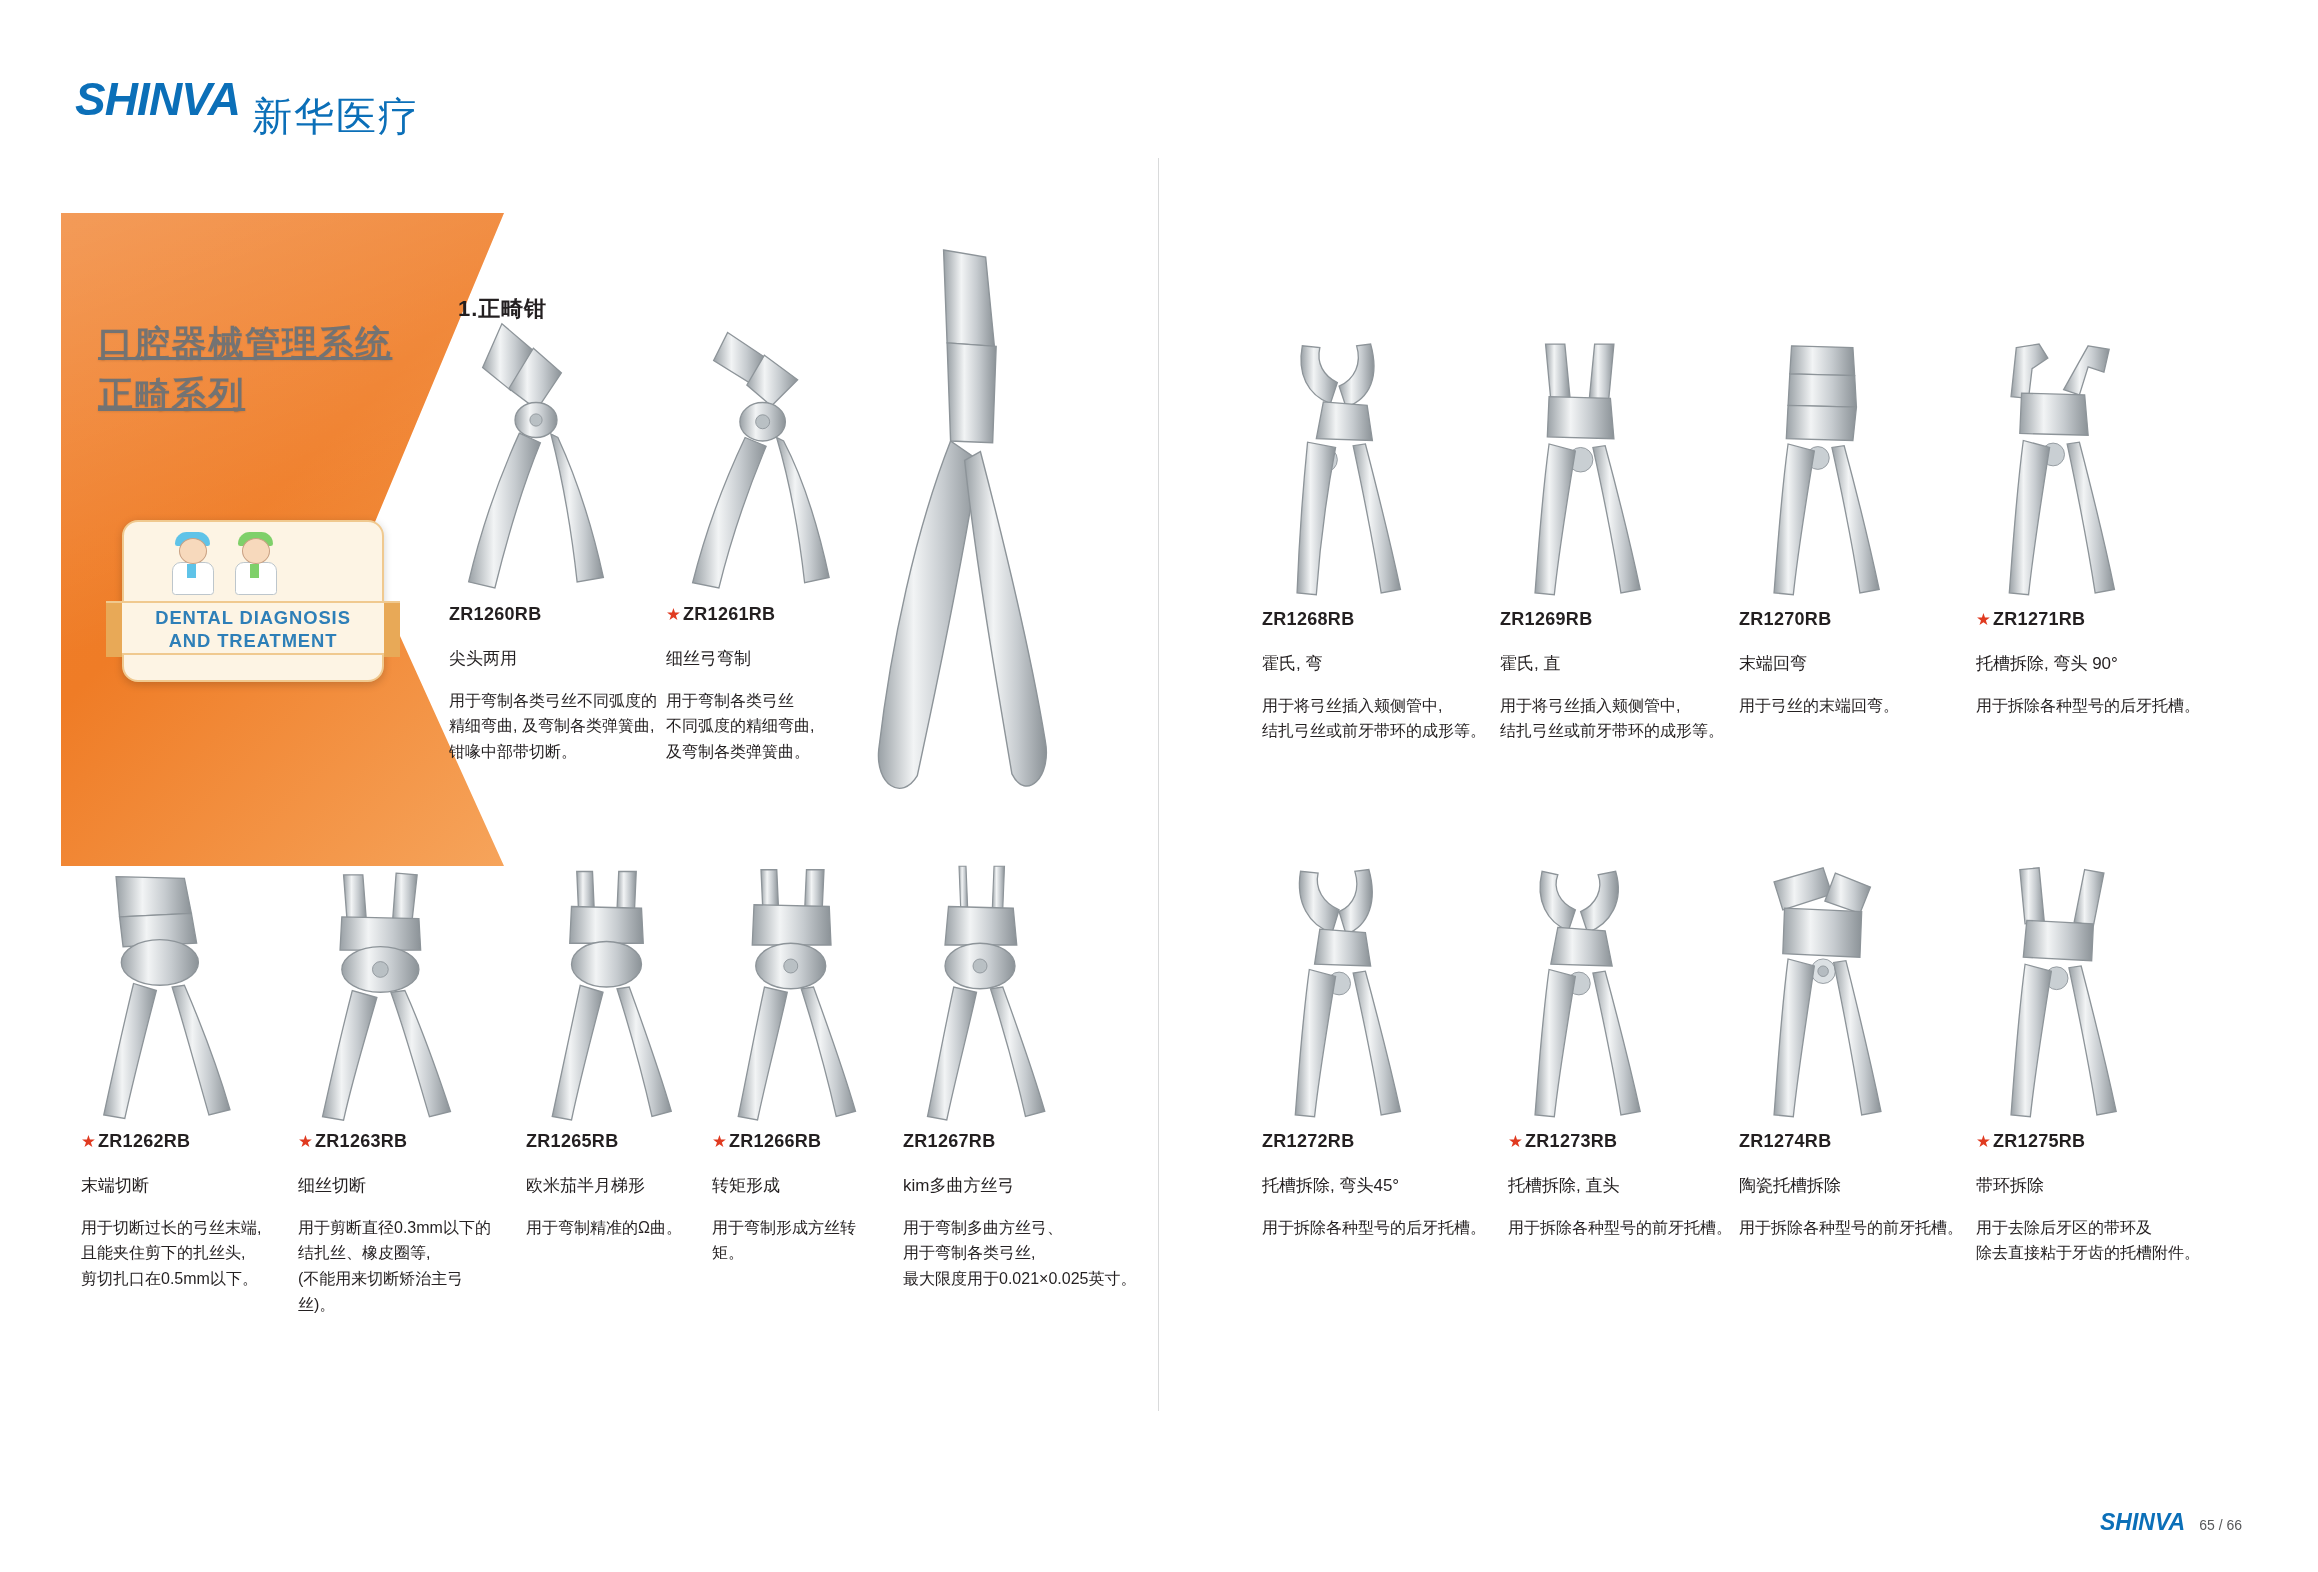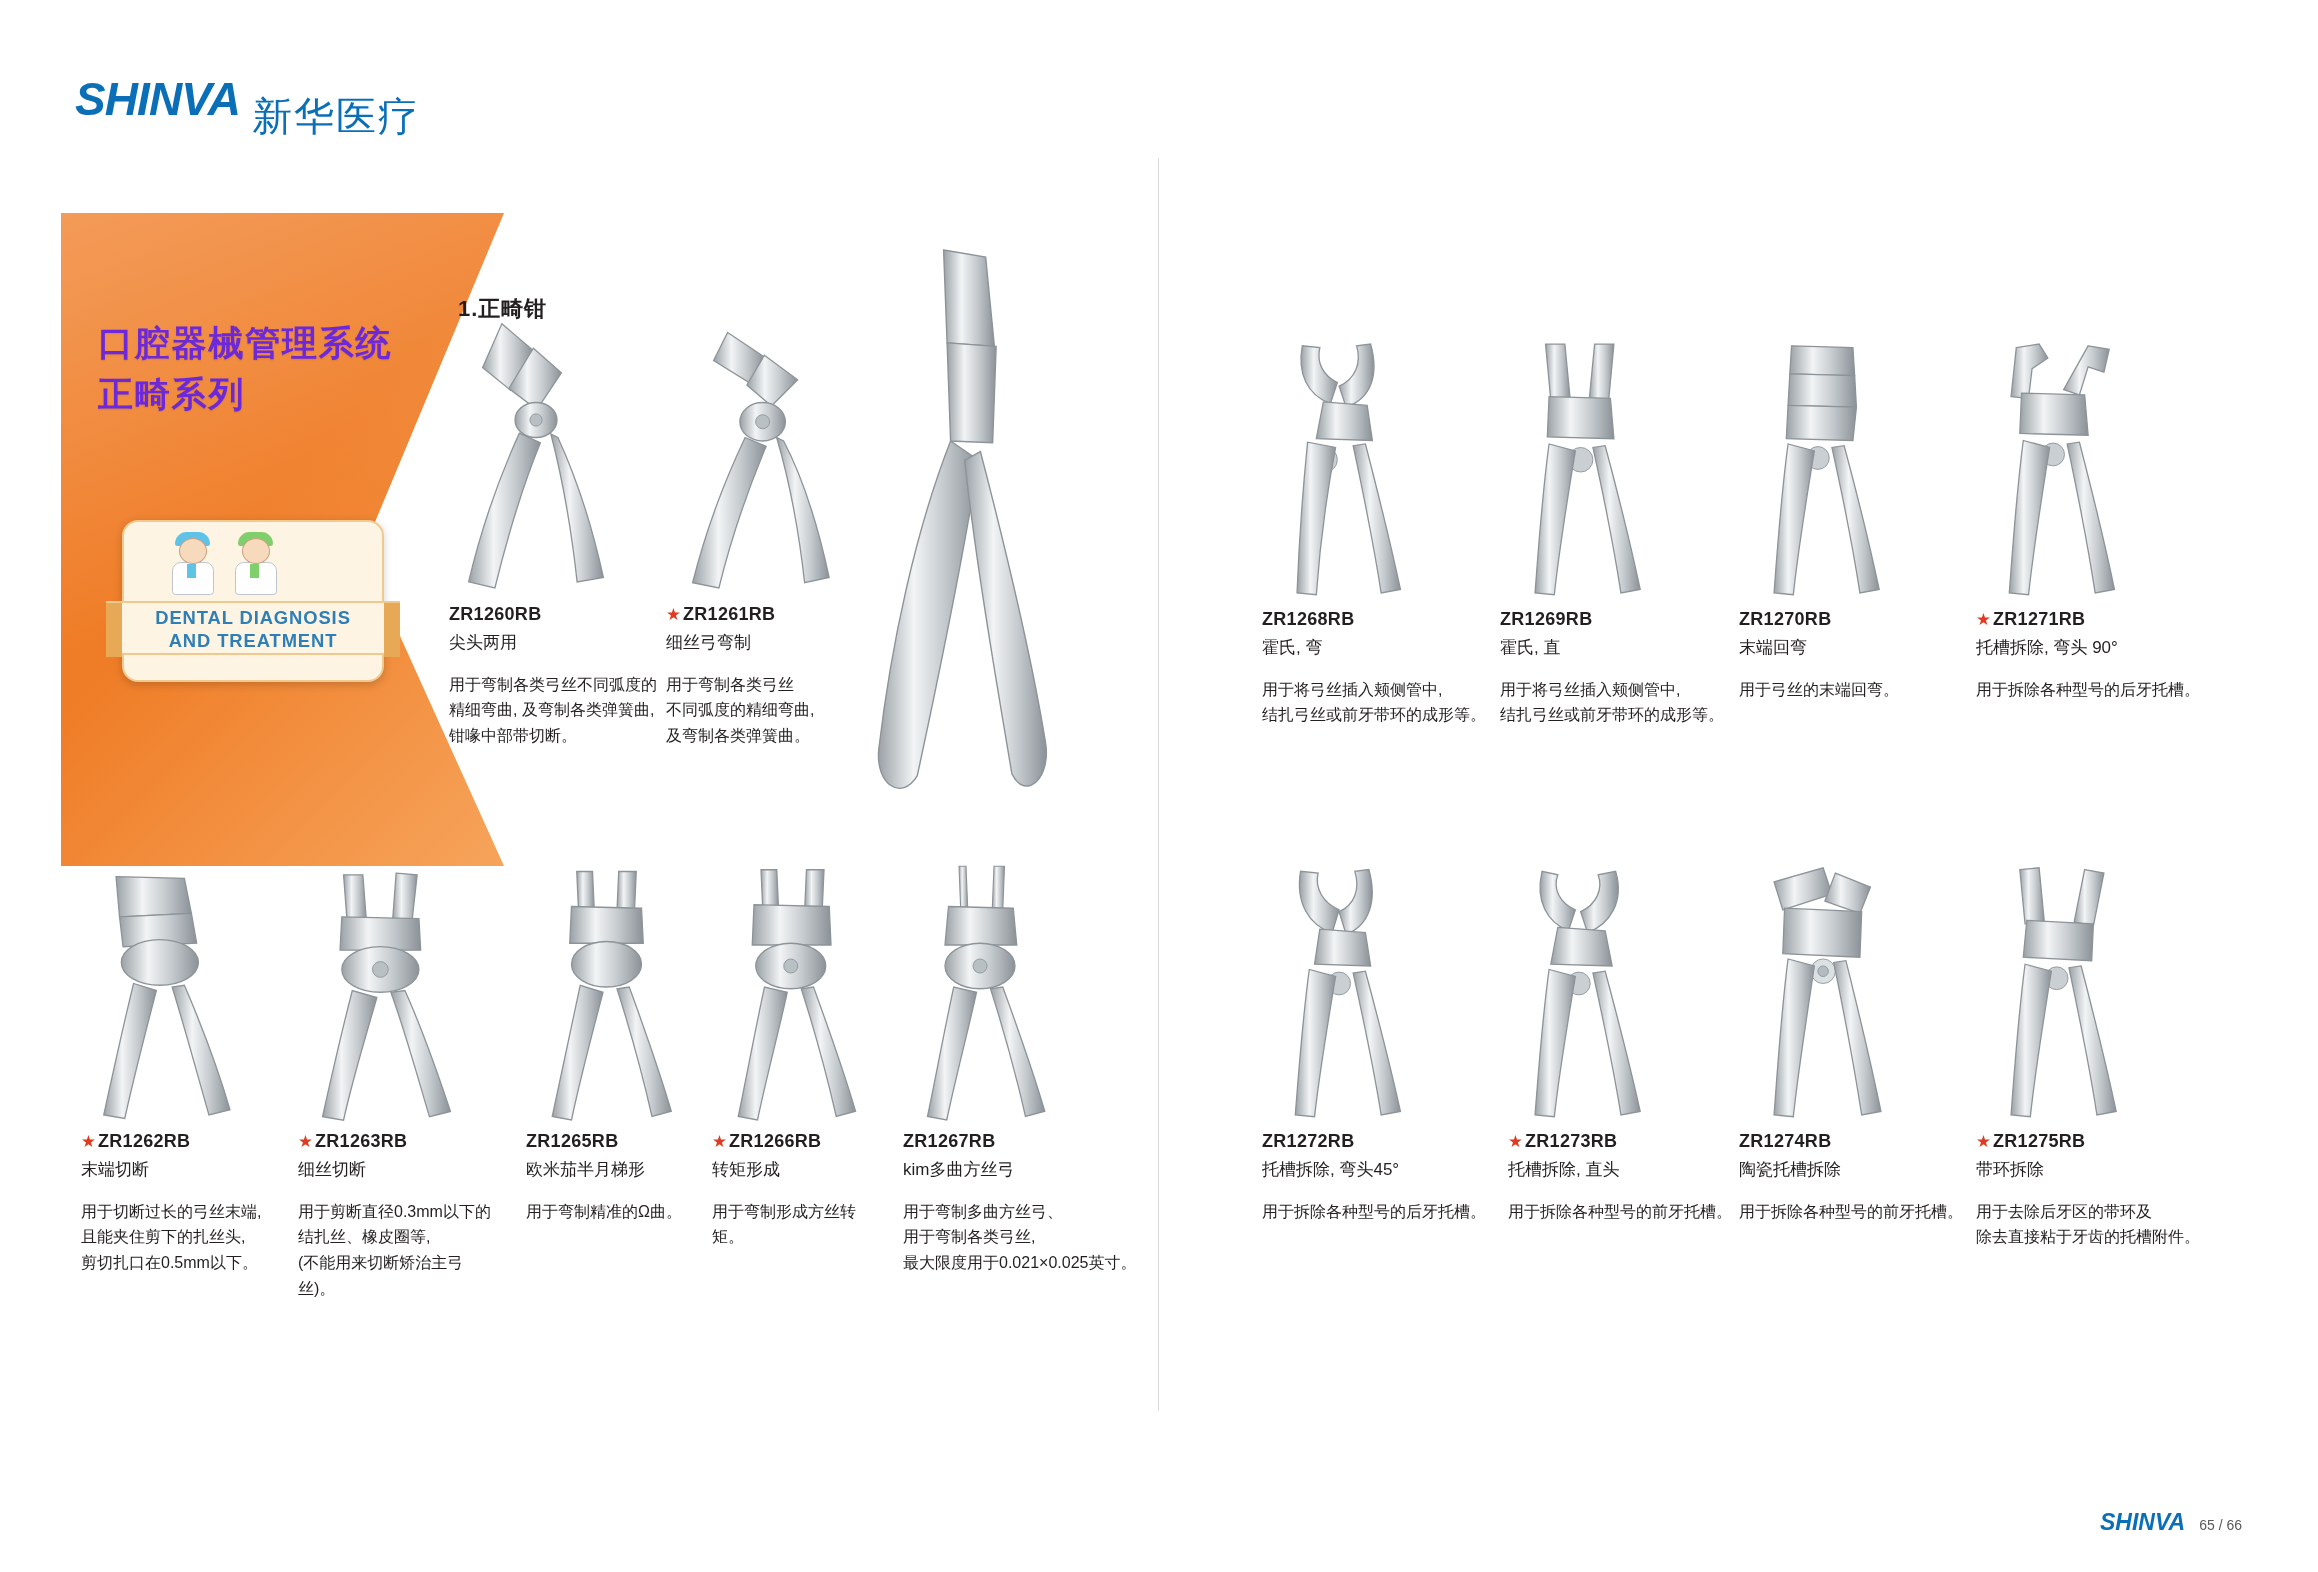--- a/index.html
+++ b/index.html
@@ -43,24 +43,25 @@
     background: linear-gradient(135deg, #f07f2a 0%, #ef7c26 45%, #f6a45b 100%);
     clip-path: polygon(0 0, 100% 0, 68% 52%, 100% 100%, 0 100%);
   }
   .banner-shape2 {
     position: absolute; left: 0; top: 0; width: 100%; height: 100%;
     background: linear-gradient(160deg, rgba(255,255,255,0.22) 0%, rgba(255,255,255,0) 55%);
     clip-path: polygon(0 0, 100% 0, 68% 52%, 100% 100%, 0 100%);
   }
   .banner-title {
     position: absolute; left: 37px; top: 105px;
-    color: #6d28d9;
+    color: #737373;
     font-size: 35px; line-height: 1.45; font-weight: bold;
     letter-spacing: 1.8px;
     text-shadow: 0 0.9px 1.8px rgba(0,0,0,0.10);
+    text-decoration: underline;
   }
   .banner-badge {
     position: absolute; left: 61px; top: 307px;
     width: 262px; height: 162px;
   }
   .badge-plate {
     position: absolute; inset: 0;
     background: #fdf4e4;
     border-radius: 16px;
     border: 2.6px solid #f0c98f;
@@ -132,21 +133,21 @@
     left: 0; top: 0;
   }
   .item .code {
     font-size: 18px; font-weight: bold; color: #231f20;
     letter-spacing: 0.3px; white-space: nowrap;
   }
   .item .code .star {
     color: #e03a20; font-size: 16.6px; margin-right: 1.8px;
   }
   .item .name {
-    font-size: 17px; color: #231f20; margin-top: 5px;
+    font-size: 17px; color: #231f20; margin-top: 21px;
     line-height: 1.5;
   }
   .item .desc {
     font-size: 16px; color: #231f20; margin-top: 16px;
     line-height: 1.62;
   }
   .item .txt { position: absolute; }
 
   
   .footer {

